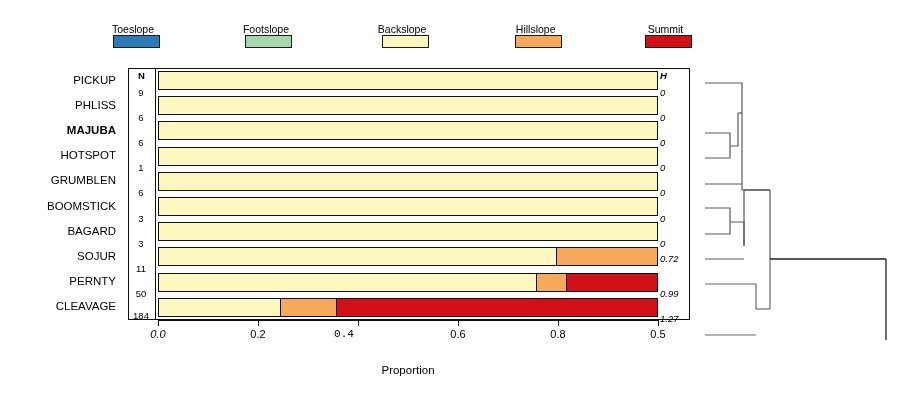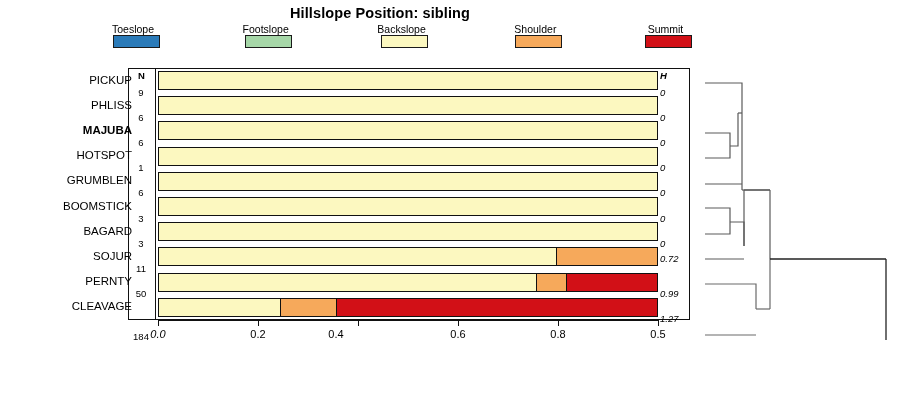--- a/index.html
+++ b/index.html
@@ -31,21 +31,21 @@
   .plot-box{
     position:absolute;left:128px;top:68px;width:562px;height:252px;
     border:1px solid #111;box-sizing:border-box;background:#fff;
   }
   
   .col-rule{
     position:absolute;left:155px;top:68px;width:1px;height:252px;background:#111;
   }
 
   
-  .ylabels{position:absolute;left:0px;top:68px;width:122px;height:252px;padding-left:16px;}
+  .ylabels{position:absolute;left:0px;top:68px;width:122px;height:252px;}
   .ylabel{
     position:absolute;right:0;width:122px;text-align:right;
     font-size:11.5px;line-height:1;white-space:nowrap;
   }
   .ylabel.bold{font-weight:bold;}
 
   
   .ncol{position:absolute;left:128px;top:68px;width:27px;height:252px;}
   .ncol-head{
     position:absolute;left:0;top:2px;width:27px;text-align:center;
@@ -86,37 +86,36 @@
   }
 
   
   .dendro{position:absolute;left:700px;top:60px;width:200px;height:280px;}
 </style>
 </head>
 <body>
 
 <div id="root">
 
-  <div class="title">Hillslope Position: sibling</div>
 
   <div class="legend" id="legend">
       <div class="legend-item">
         <span class="legend-label">Toeslope</span>
         <span class="legend-swatch" style="background: rgb(43, 123, 185);"></span>
       </div>
       <div class="legend-item">
         <span class="legend-label">Footslope</span>
         <span class="legend-swatch" style="background: rgb(166, 215, 168);"></span>
       </div>
       <div class="legend-item">
         <span class="legend-label">Backslope</span>
         <span class="legend-swatch" style="background: rgb(252, 248, 192);"></span>
       </div>
       <div class="legend-item">
-        <span class="legend-label">Shoulder</span>
+        <span class="legend-label">Hillslope</span>
         <span class="legend-swatch" style="background: rgb(246, 169, 91);"></span>
       </div>
       <div class="legend-item">
         <span class="legend-label">Summit</span>
         <span class="legend-swatch" style="background: rgb(210, 16, 23);"></span>
       </div>
     </div>
 
   <div class="plot-box"></div>
   <div class="col-rule"></div>
@@ -137,21 +136,21 @@
     <div class="ncol-head">N</div>
   <div class="nval" style="top: 18.5px;">9</div>
       <div class="nval" style="top: 43.7px;">6</div>
       <div class="nval" style="top: 68.9px;">6</div>
       <div class="nval" style="top: 94.1px;">1</div>
       <div class="nval" style="top: 119.3px;">6</div>
       <div class="nval" style="top: 144.5px;">3</div>
       <div class="nval" style="top: 169.7px;">3</div>
       <div class="nval" style="top: 194.9px;">11</div>
       <div class="nval" style="top: 220.1px;">50</div>
-      <div class="nval" style="top: 263px;">184</div>
+      <div class="nval" style="top: 242px;">184</div>
     </div>
   <div class="hcol" id="hcol">
     <div class="hcol-head">H</div>
   <div class="hval" style="top: 18.5px;">0</div>
       <div class="hval" style="top: 43.7px;">0</div>
       <div class="hval" style="top: 68.9px;">0</div>
       <div class="hval" style="top: 94.1px;">0</div>
       <div class="hval" style="top: 119.3px;">0</div>
       <div class="hval" style="top: 144.5px;">0</div>
       <div class="hval" style="top: 169.7px;">0</div>
@@ -198,28 +197,29 @@
       </div>
     </div>
 
   <div class="xaxis"></div>
   <div id="xticks">
       <div class="tick" style="left: 158px;"></div>
       <div class="ticklab" style="left: 158px; font-style: italic;">0.0</div>
       <div class="tick" style="left: 258px;"></div>
       <div class="ticklab" style="left: 258px;">0.2</div>
       <div class="tick" style="left: 358px;"></div>
-      <div class="ticklab" style="left: 336px;">0.4</div>
+      <div class="ticklab" style="left: 344px; font-family: Liberation Mono, monospace;">0.4</div>
       <div class="tick" style="left: 458px;"></div>
       <div class="ticklab" style="left: 458px;">0.6</div>
       <div class="tick" style="left: 558px;"></div>
       <div class="ticklab" style="left: 558px;">0.8</div>
       <div class="tick" style="left: 658px;"></div>
       <div class="ticklab" style="left: 658px;">0.5</div>
     </div>
+  <div class="xtitle">Proportion</div>
 
   <div class="dendro">
     <svg width="200" height="280" viewBox="0 0 200 280">
       <g fill="none" stroke="#5a5a5a" stroke-width="1.2">
 
         <path d="M5,23 H42 V48"></path>
         <path d="M5,73 H30 V86"></path>
         <path d="M5,98 H30 V86"></path>
         <path d="M30,86 H38 V53"></path>
         <path d="M38,53 H42"></path>

